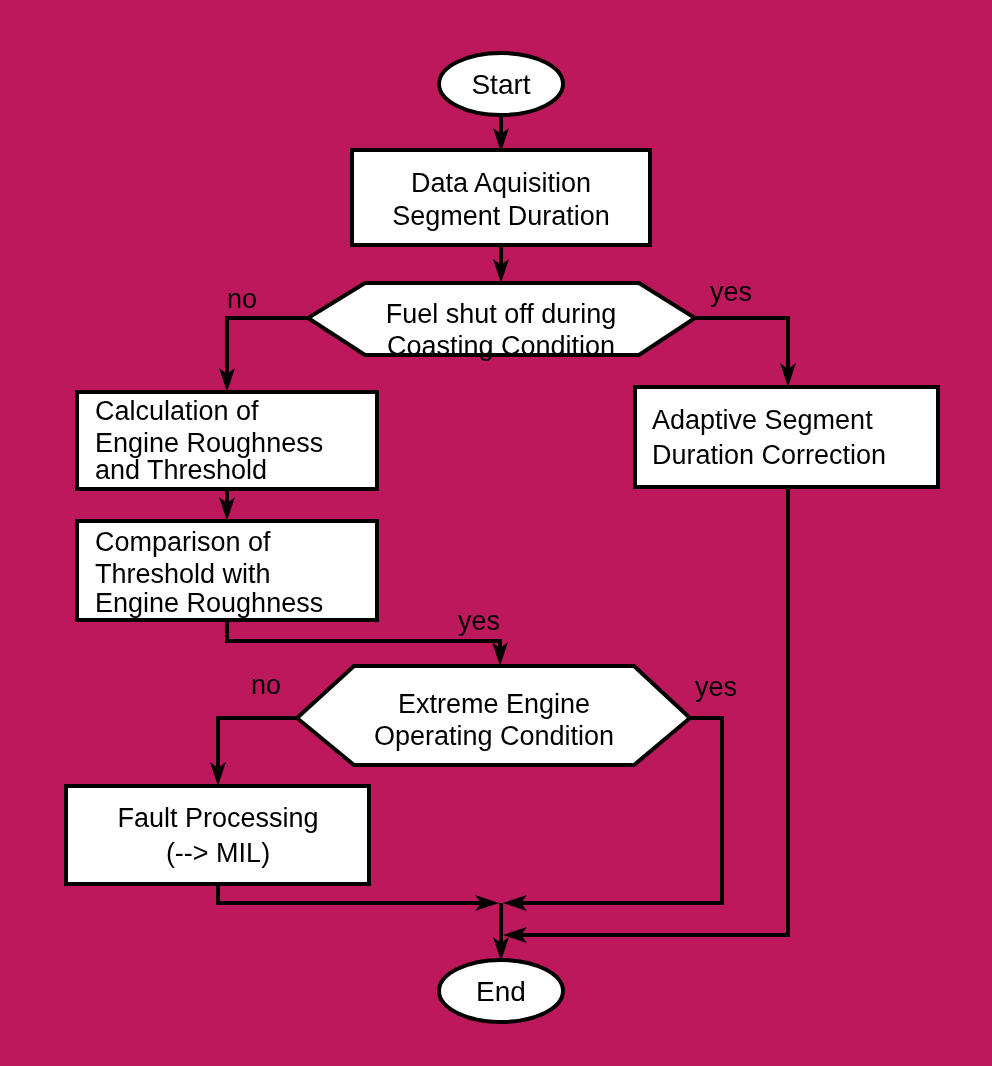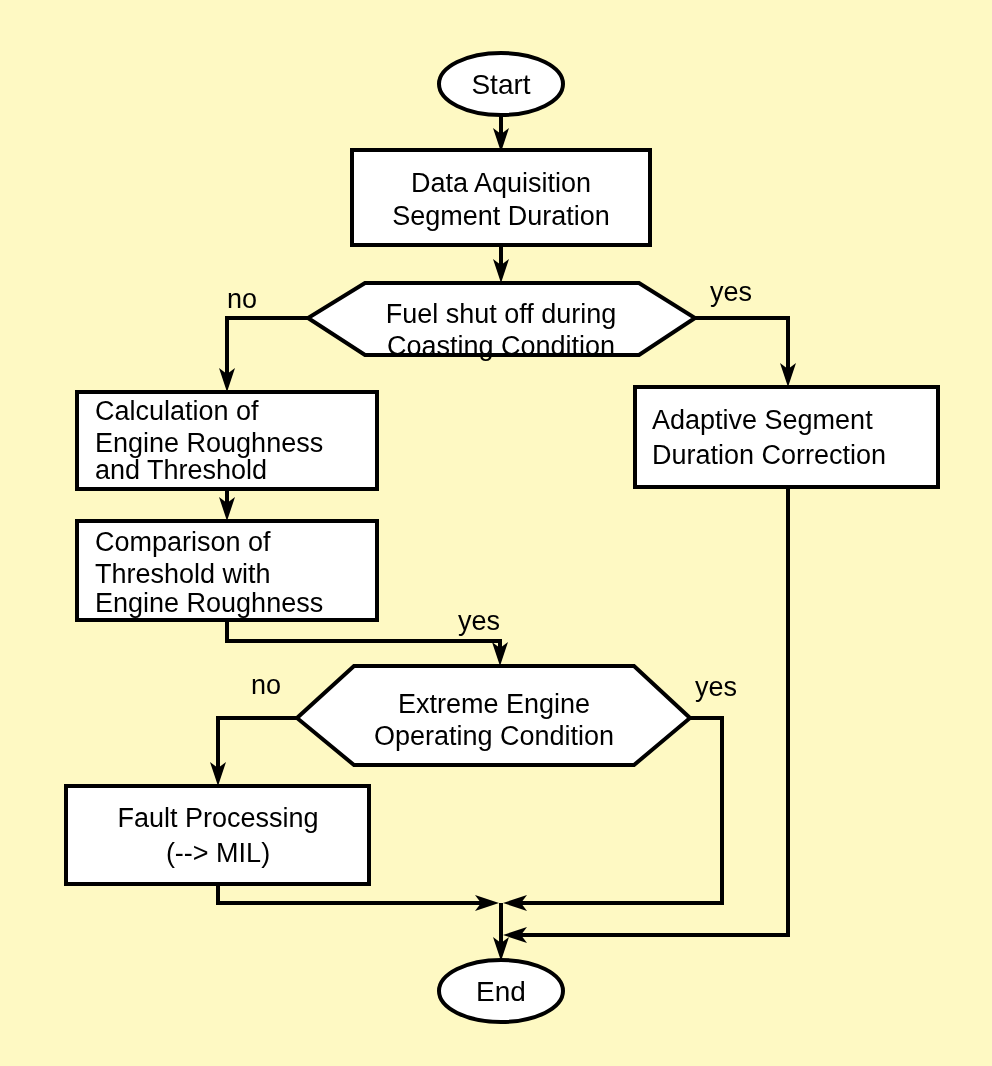--- a/index.html
+++ b/index.html
@@ -10,21 +10,21 @@
   body {
     width: 992px;
     height: 1066px;
     font-family: "Liberation Sans", sans-serif;
     overflow: hidden;
   }
   #flowchart-root {
     position: relative;
     width: 992px;
     height: 1066px;
-    background: #fef9c3;
+    background: #be185d;
   }
   svg.flow {
     display: block;
     width: 992px;
     height: 1066px;
   }
   .shape {
     fill: #ffffff;
     stroke: #000000;
     stroke-width: 4;

